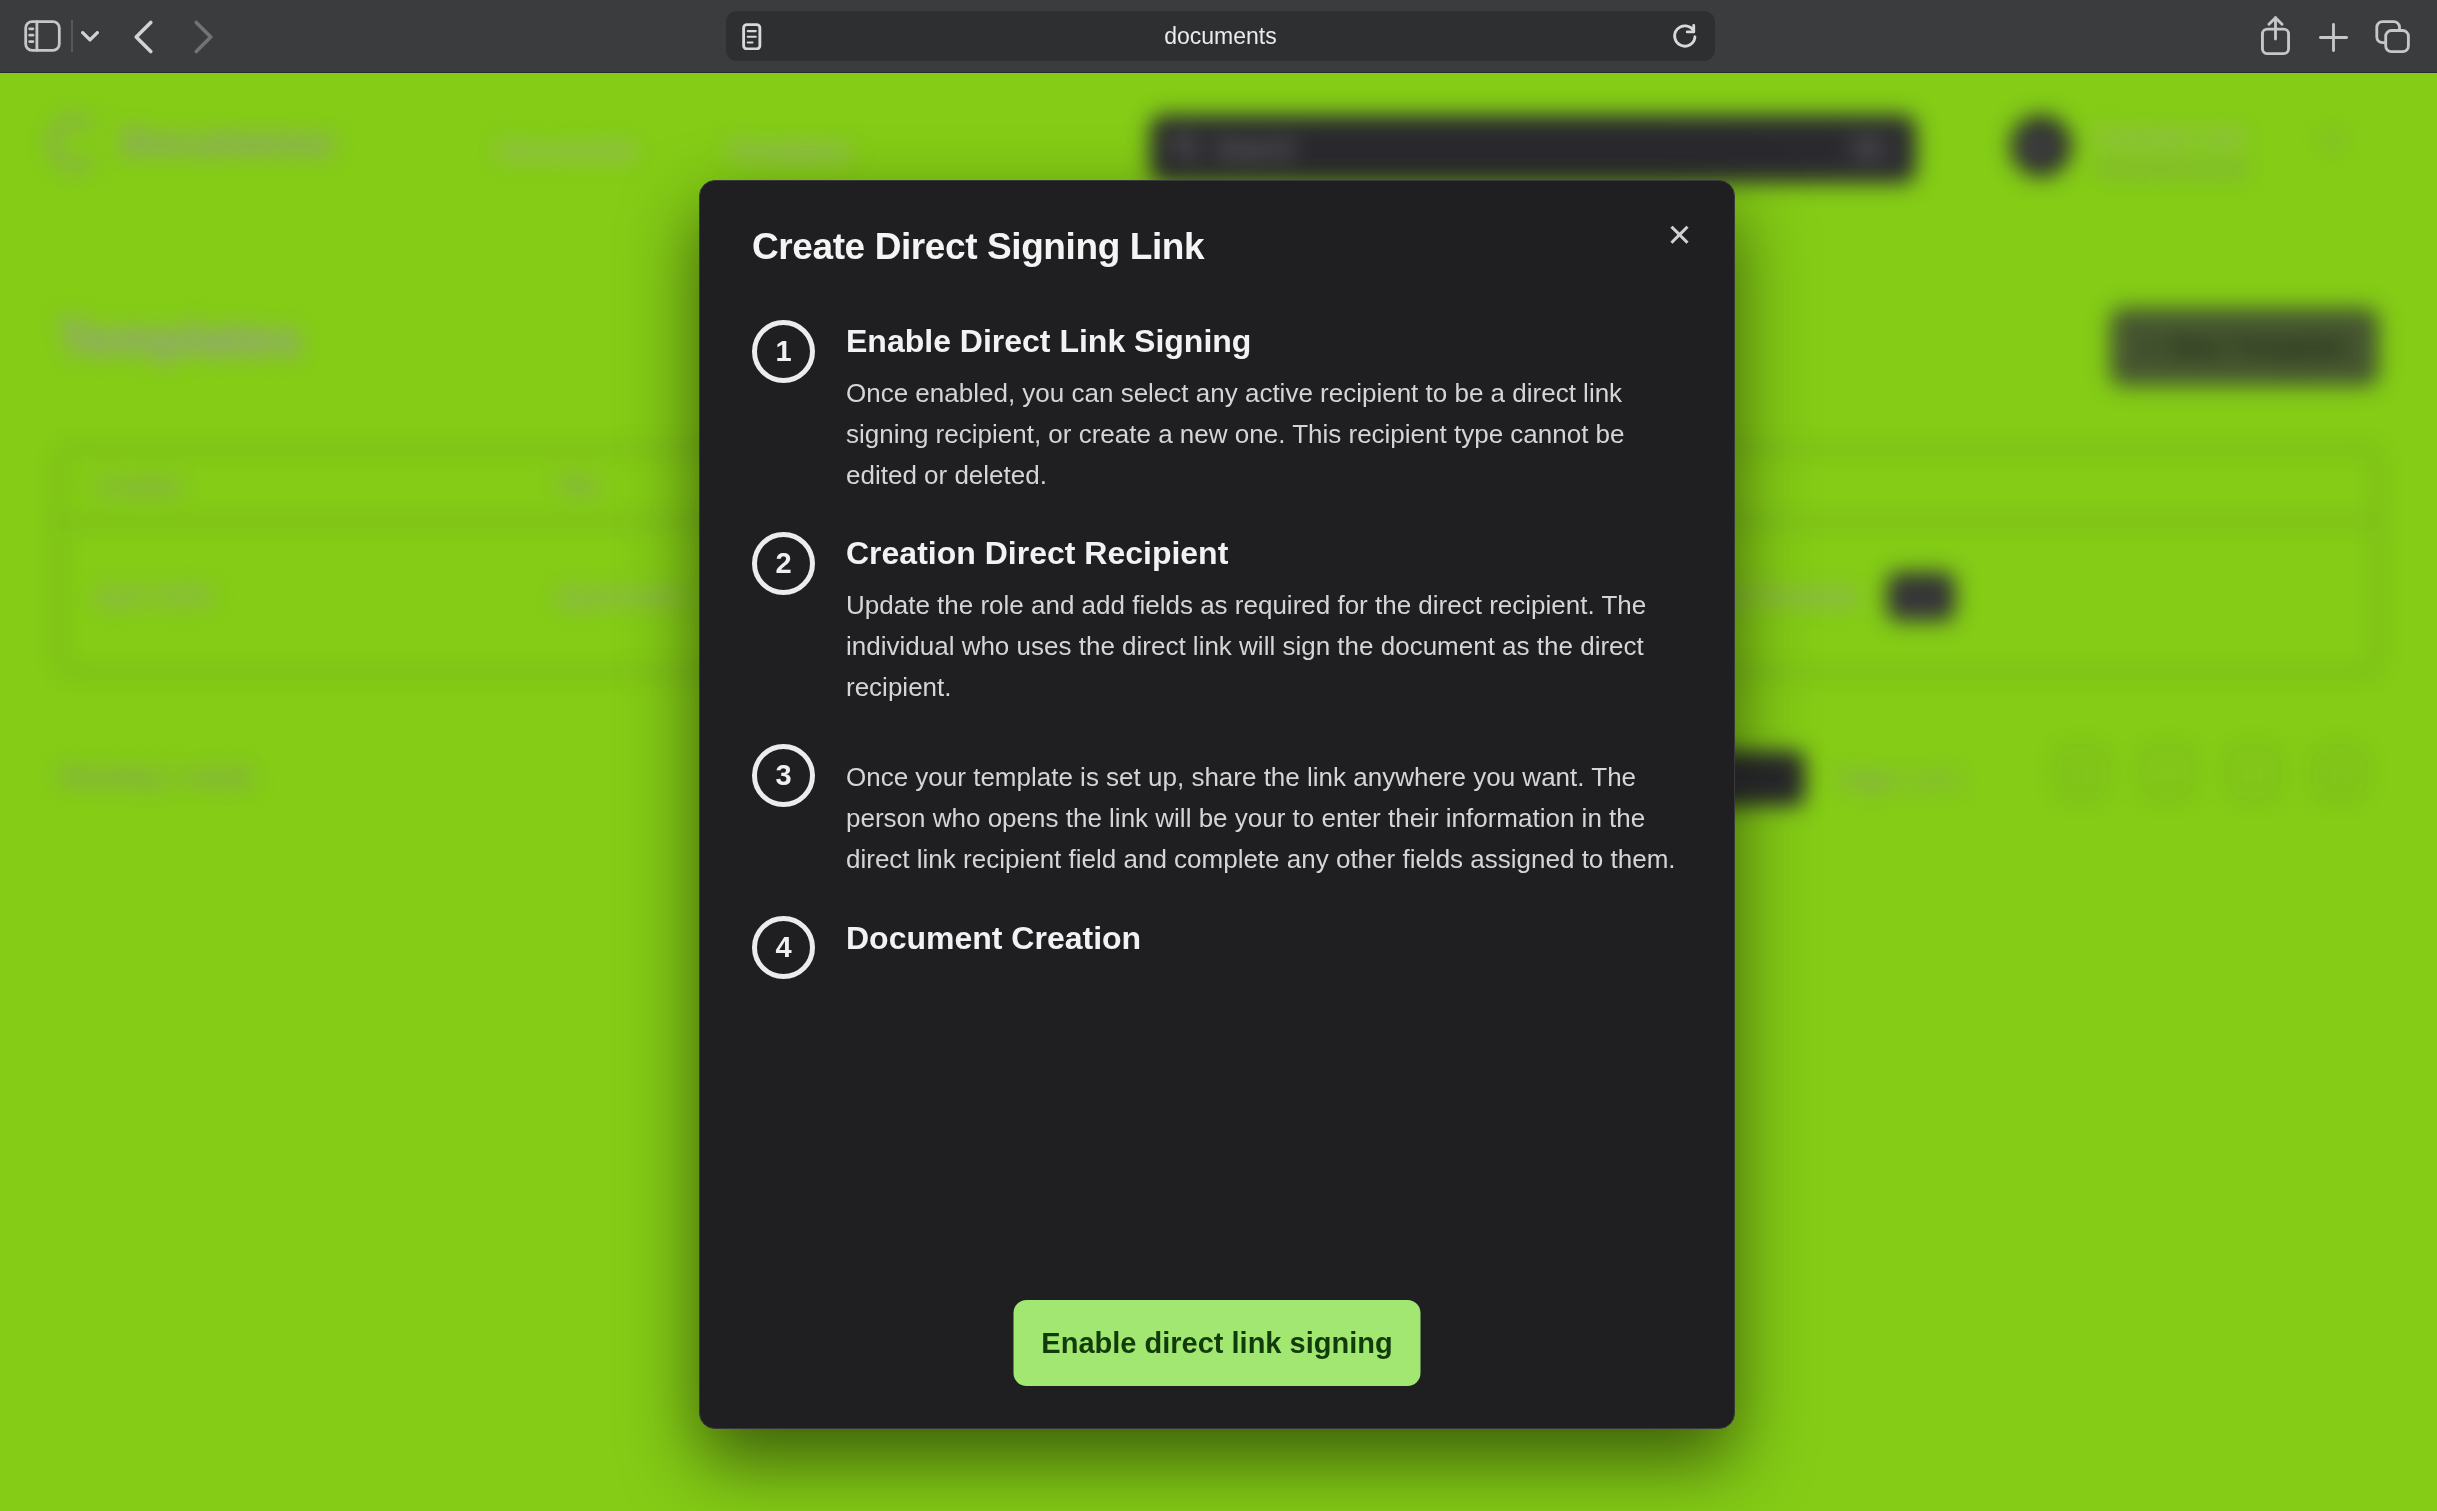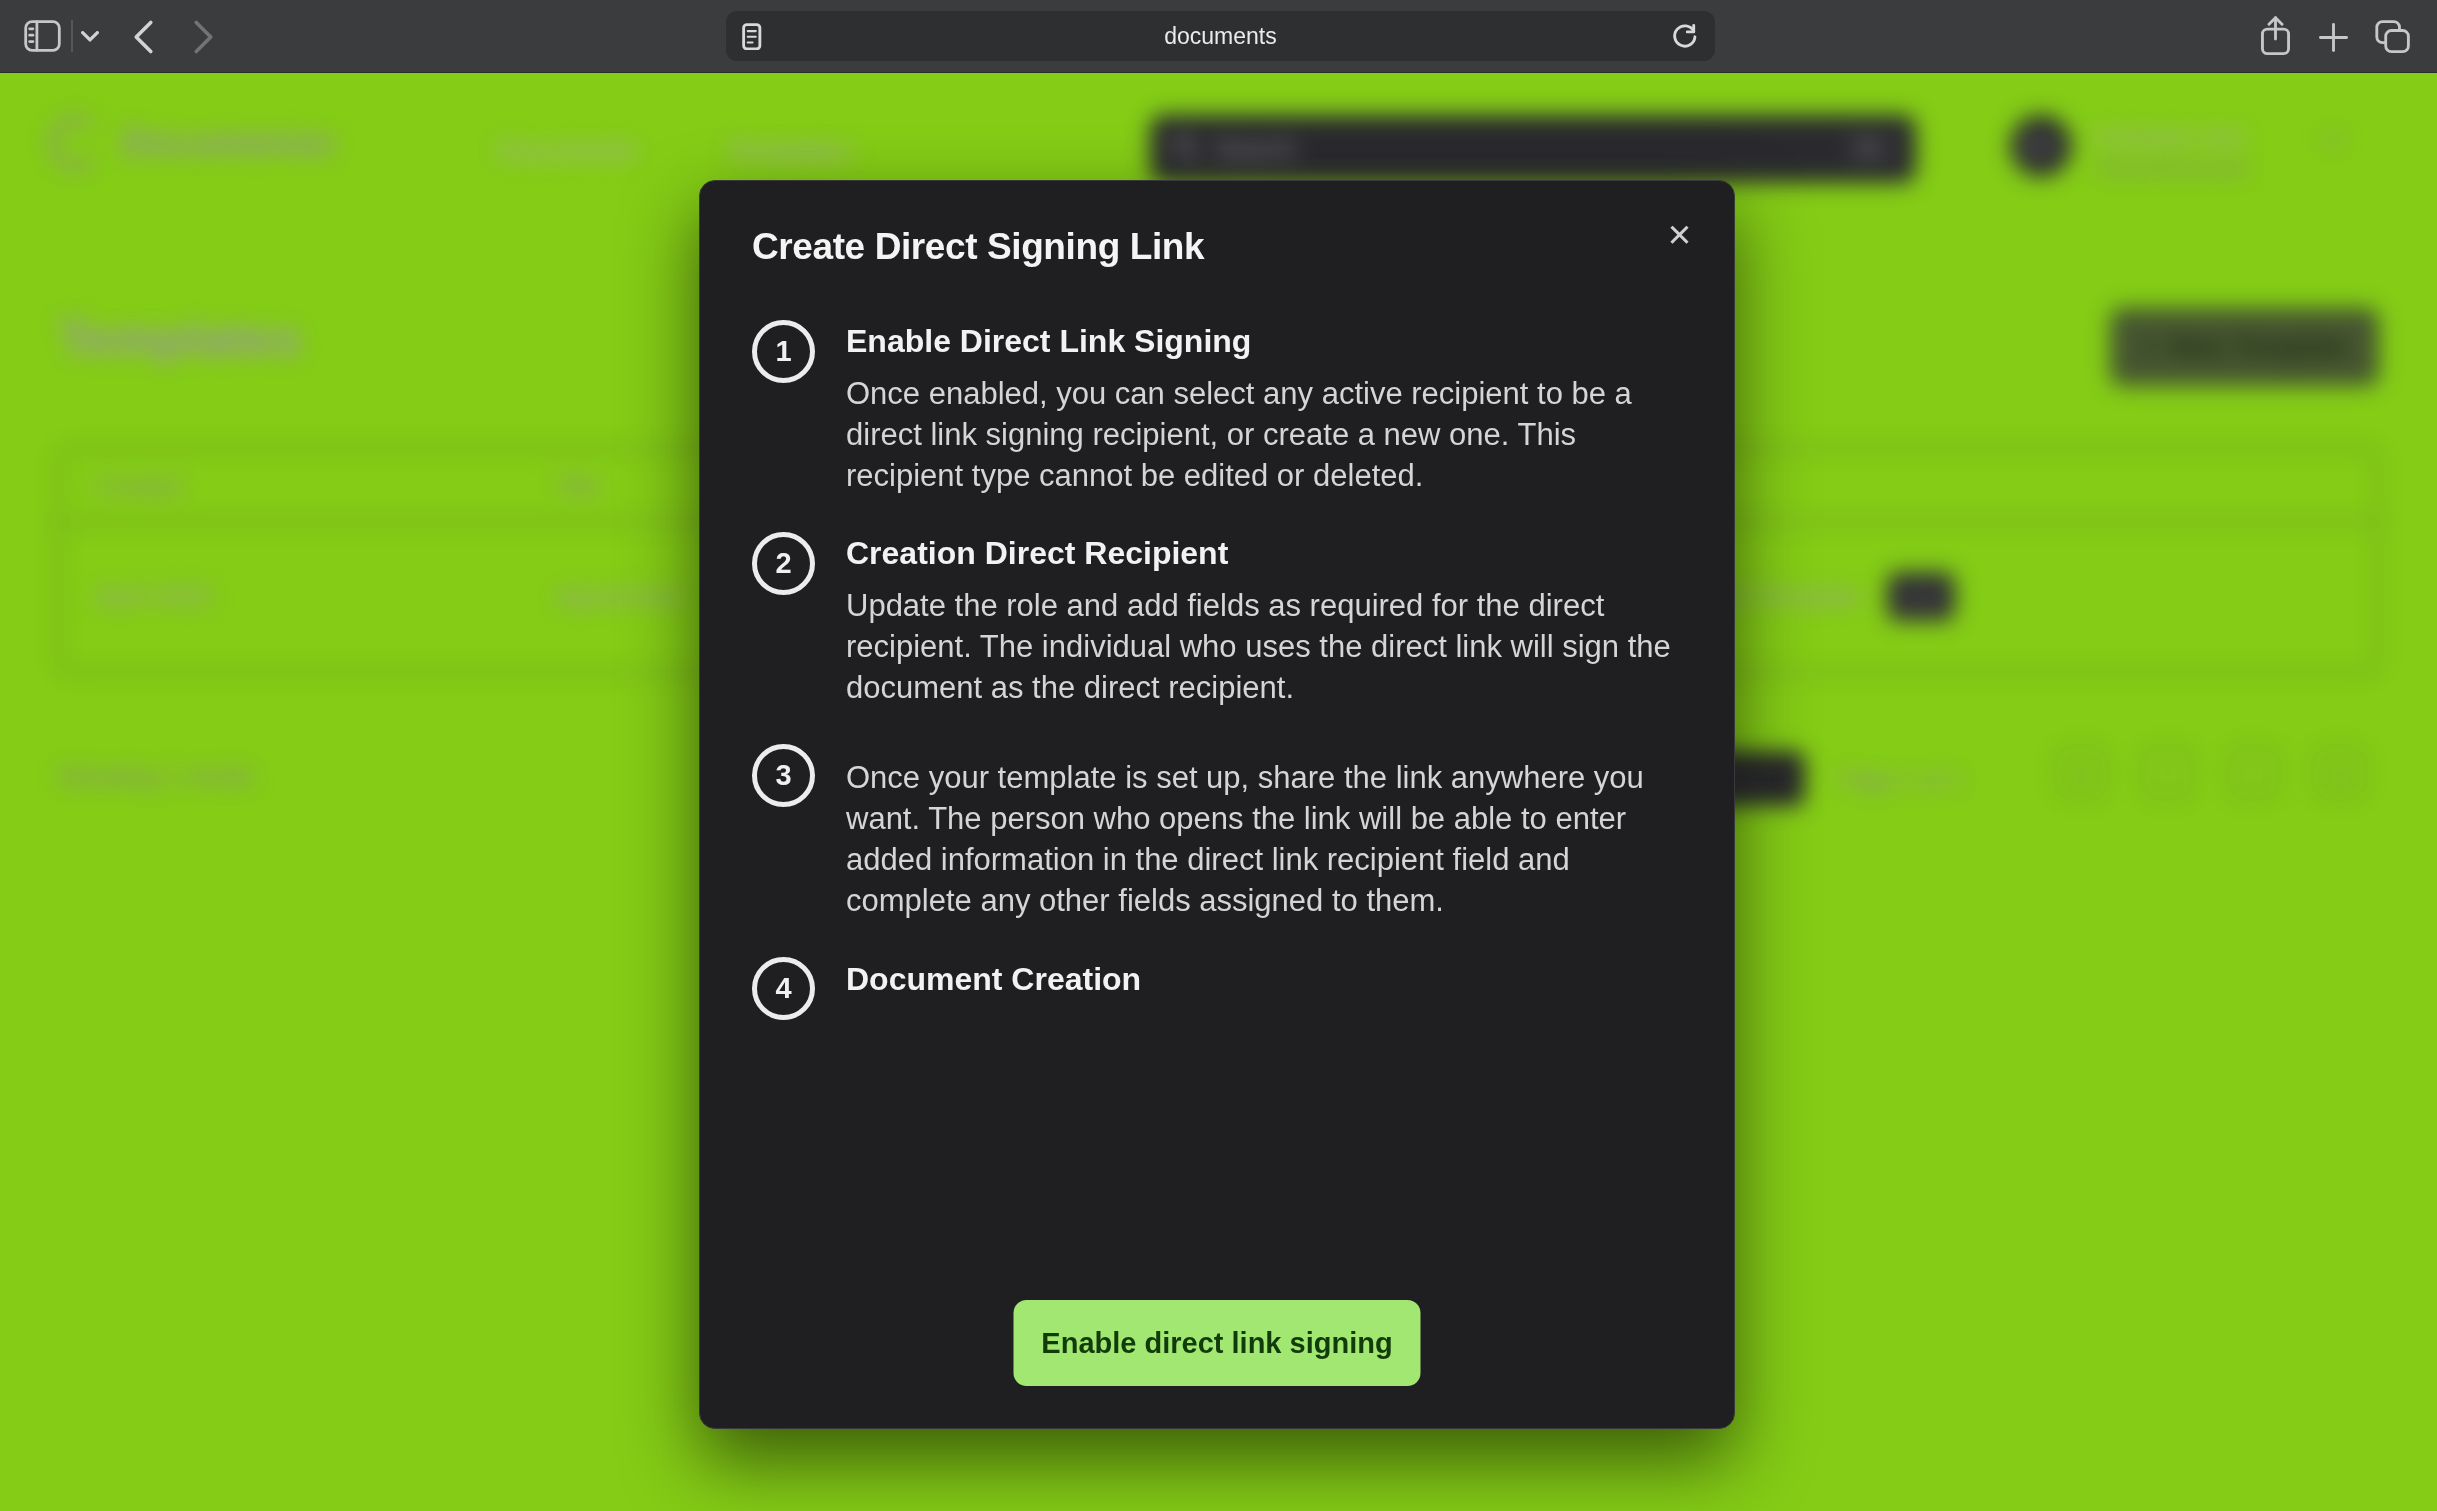--- a/index.html
+++ b/index.html
@@ -60,21 +60,21 @@
 
   
   .modal { position:absolute; left:699px; top:107px; width:1036px; height:1249px; background:#1f1f22; border:1.6px solid #39393d; border-radius:16px; box-shadow:0 32px 73px rgba(0,0,0,0.55); z-index:20; padding:45px 52px 0 52px; }
   .modal-title { font-size:37px; font-weight:bold; color:#f4f4f5; letter-spacing:-0.4px; }
   .modal-subtitle { margin-top:19.5px; font-size:27px; color:#cfcfd2; }
   .modal-close { position:absolute; top:32px; right:32px; width:45px; height:45px; background:none; border:none; color:#d0d0d3; font-size:31px; line-height:1; display:flex; align-items:center; justify-content:center; cursor:pointer; }
   .steps { margin-top:52px; }
   .step { display:flex; gap:31px; margin-bottom:36px; }
   .step-circle { flex:0 0 63px; width:63px; height:63px; border:5.7px solid #ececee; border-radius:50%; display:flex; align-items:center; justify-content:center; font-size:29px; font-weight:bold; color:#f0f0f1; }
   .step-heading { font-size:32px; font-weight:bold; color:#f2f2f4; margin-top:3.2px; }
-  .step-body { margin-top:13px; font-size:31px; line-height:41px; color:#d5d5d8; max-width:848px; }
+  .step-body { margin-top:13px; font-size:26px; line-height:41px; color:#d5d5d8; max-width:848px; }
   .cta { position:absolute; bottom:42px; left:50%; transform:translateX(-50%); width:407px; height:86px; background:#a2e771; color:#123b0a; border:none; border-radius:13px; font-size:29px; font-weight:600; font-family:inherit; cursor:pointer; }
 
   .icon-stroke { stroke:#c6c7c8; stroke-width:3.5; fill:none; stroke-linecap:round; stroke-linejoin:round; }
 </style>
 </head>
 <body>
 
 <div class="chrome">
   <button class="btn-ghost" style="left:23px; top:18px; width:39px; height:36px;">
     <svg width="37" height="32" viewBox="0 0 46 40">
@@ -221,21 +221,21 @@
       <div class="step">
         <div class="step-circle">2</div>
         <div>
           <div class="step-heading">Creation Direct Recipient</div>
           <div class="step-body">Update the role and add fields as required for the direct recipient. The individual who uses the direct link will sign the document as the direct recipient.</div>
         </div>
       </div>
       <div class="step">
         <div class="step-circle">3</div>
         <div>
-          <div class="step-body">Once your template is set up, share the link anywhere you want. The person who opens the link will be able to enter added information in the direct link recipient field and complete any other fields assigned to them.</div>
+          <div class="step-body">Once your template is set up, share the link anywhere you want. The person who opens the link will be your to enter their information in the direct link recipient field and complete any other fields assigned to them.</div>
         </div>
       </div>
       <div class="step">
         <div class="step-circle">4</div>
         <div>
           <div class="step-heading">Document Creation</div>
         </div>
       </div>
     </div>
 

